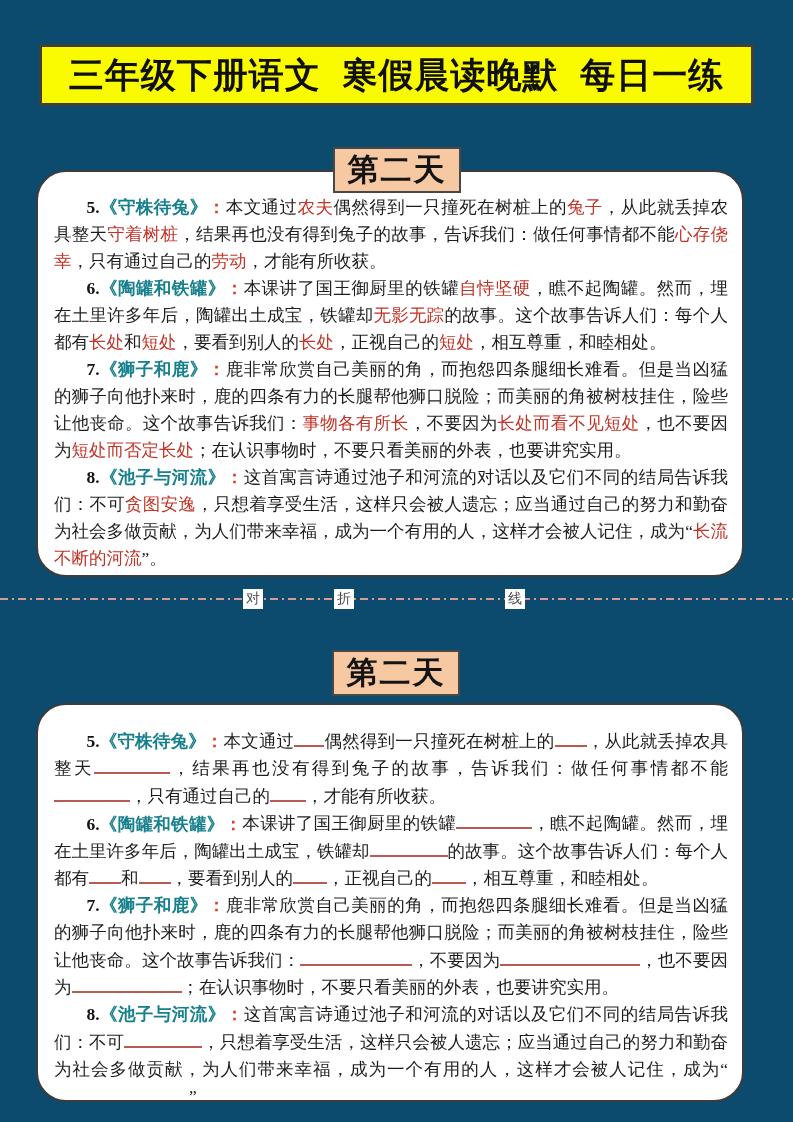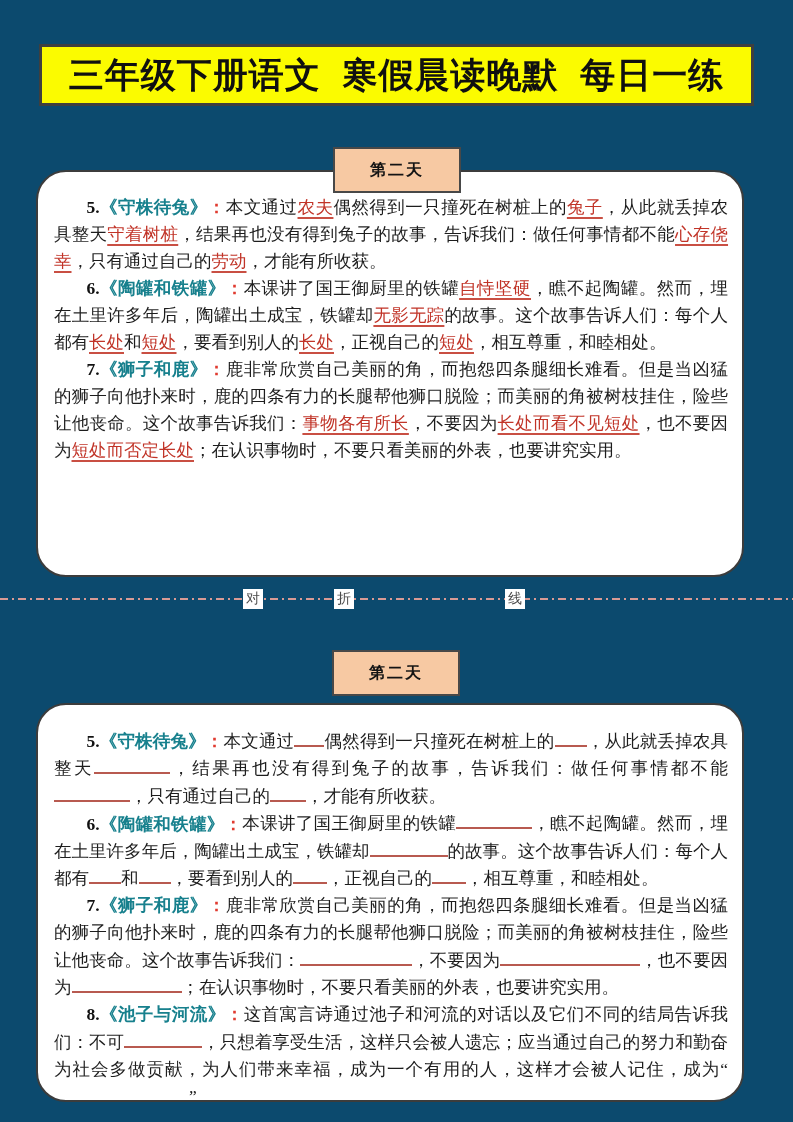--- a/index.html
+++ b/index.html
@@ -7,37 +7,37 @@
         font-family:"Liberation Serif","DejaVu Serif",serif;padding-left:14px;}
 
   
   .banner{position:absolute;left:39px;top:44px;width:715px;height:62px;box-sizing:border-box;
           background:#FBFB00;border:3px solid #3f3f3f;display:flex;align-items:center;justify-content:center;}
   .banner-text{font-size:35px;font-weight:700;color:#101010;word-spacing:12px;letter-spacing:1px;}
 
   
   .day-tab{position:absolute;width:128px;height:46px;box-sizing:border-box;background:#F7C9A3;
            border:2px solid #484848;z-index:3;display:flex;align-items:center;justify-content:center;}
-  .day-tab .day-label{font-size:16px;font-weight:700;color:#141414;letter-spacing:2px;}
+  .day-tab .day-label{font-size:31px;font-weight:700;color:#141414;letter-spacing:2px;}
   .day-tab-1{left:333px;top:147px;}
   .day-tab-2{left:332px;top:650px;}
 
   
   .content-box{position:absolute;left:36px;width:708px;box-sizing:border-box;background:#ffffff;
                border:2px solid #3c3c3c;border-radius:30px;z-index:1;overflow:hidden;
                padding:22px 14px 0 16px;font-size:17.5px;line-height:27px;color:#1d1d1d;}
   .content-box-1{top:170px;height:407px;}
   .content-box-2{top:703px;height:399px;}
 
   .para{margin:0;text-indent:1.85em;text-align:justify;}
   .sg-num{font-weight:700;color:#111111;}
   .sg-title{font-weight:700;color:#17808D;}
   .sg-colon{font-weight:700;color:#E03A2F;}
   .sg-body{color:#1d1d1d;margin-top:8px;}
-  .sg-answer{color:#C13428;text-decoration:underline;text-decoration-color:#C94F43;
+  .sg-answer{color:#C13428;text-decoration-color:#C94F43;
              text-decoration-thickness:1.5px;text-underline-offset:4px;}
   .sg-blank{display:inline-block;height:1em;border-bottom:2px solid #B85A50;}
 
   
   .fold-row{position:absolute;left:0;top:589px;width:793px;height:20px;z-index:2;}
   .fold-dashes{position:absolute;left:0;right:0;top:9px;height:2px;
                background:repeating-linear-gradient(to right,#D99A94 0 8px,transparent 8px 12px,#D99A94 12px 14px,transparent 14px 18px);}
   .fold-char{position:absolute;top:0;font-size:14px;color:#4c4c4c;background:#ffffff;padding:0 3px;line-height:20px;}
   .fold-char-1{left:243px;}
   .fold-char-2{left:334px;}
@@ -57,20 +57,21 @@
     <span class="banner-text">三年级下册语文 寒假晨读晚默 每日一练</span>
   </div>
 
   <div class="day-tab day-tab-1">
     <span class="day-label">第二天</span>
   </div>
   <div class="content-box content-box-1">
       <p class="para"><span class="sg-num">5.</span><span class="sg-title">《守株待兔》</span><span class="sg-colon">：</span><span class="sg-body">本文通过</span><span class="sg-answer">农夫</span><span class="sg-body">偶然得到一只撞死在树桩上的</span><span class="sg-answer">兔子</span><span class="sg-body">，从此就丢掉农具整天</span><span class="sg-answer">守着树桩</span><span class="sg-body">，结果再也没有得到兔子的故事，告诉我们：做任何事情都不能</span><span class="sg-answer">心存侥幸</span><span class="sg-body">，只有通过自己的</span><span class="sg-answer">劳动</span><span class="sg-body">，才能有所收获。</span></p>
       <p class="para"><span class="sg-num">6.</span><span class="sg-title">《陶罐和铁罐》</span><span class="sg-colon">：</span><span class="sg-body">本课讲了国王御厨里的铁罐</span><span class="sg-answer">自恃坚硬</span><span class="sg-body">，瞧不起陶罐。然而，埋在土里许多年后，陶罐出土成宝，铁罐却</span><span class="sg-answer">无影无踪</span><span class="sg-body">的故事。这个故事告诉人们：每个人都有</span><span class="sg-answer">长处</span><span class="sg-body">和</span><span class="sg-answer">短处</span><span class="sg-body">，要看到别人的</span><span class="sg-answer">长处</span><span class="sg-body">，正视自己的</span><span class="sg-answer">短处</span><span class="sg-body">，相互尊重，和睦相处。</span></p>
       <p class="para"><span class="sg-num">7.</span><span class="sg-title">《狮子和鹿》</span><span class="sg-colon">：</span><span class="sg-body">鹿非常欣赏自己美丽的角，而抱怨四条腿细长难看。但是当凶猛的狮子向他扑来时，鹿的四条有力的长腿帮他狮口脱险；而美丽的角被树枝挂住，险些让他丧命。这个故事告诉我们：</span><span class="sg-answer">事物各有所长</span><span class="sg-body">，不要因为</span><span class="sg-answer">长处而看不见短处</span><span class="sg-body">，也不要因为</span><span class="sg-answer">短处而否定长处</span><span class="sg-body">；在认识事物时，不要只看美丽的外表，也要讲究实用。</span></p>
+      <p class="para"><span class="sg-num">8.</span><span class="sg-title">《池子与河流》</span><span class="sg-colon">：</span><span class="sg-body">这首寓言诗通过池子和河流的对话以及它们不同的结局告诉我们：不可</span><span class="sg-answer">贪图安逸</span><span class="sg-body">，只想着享受生活，这样只会被人遗忘；应当通过自己的努力和勤奋为社会多做贡献，为人们带来幸福，成为一个有用的人，这样才会被人记住，成为“</span><span class="sg-answer">长流不断的河流</span><span class="sg-body">”。</span></p>
     </div>
 
   <div class="fold-row">
     <div class="fold-dashes"></div>
     <span class="fold-char fold-char-1">对</span>
     <span class="fold-char fold-char-2">折</span>
     <span class="fold-char fold-char-3">线</span>
   </div>
 
   <div class="day-tab day-tab-2">

